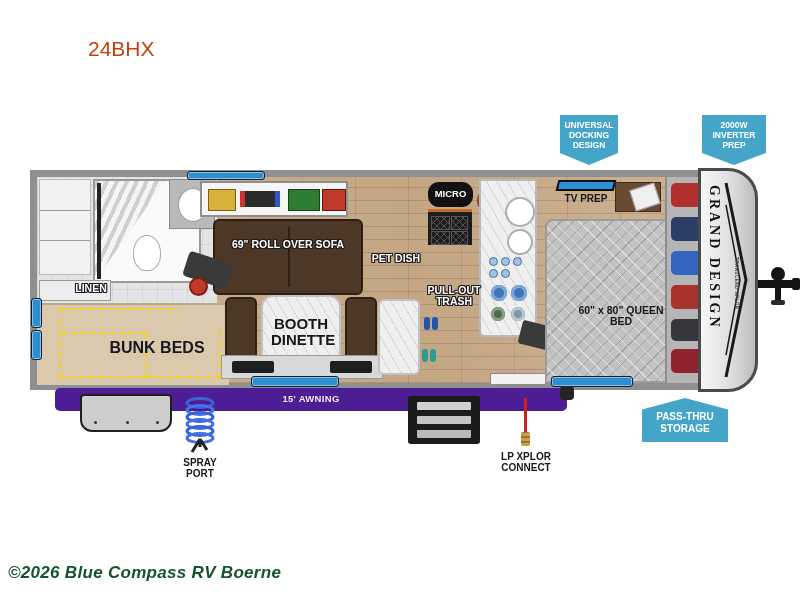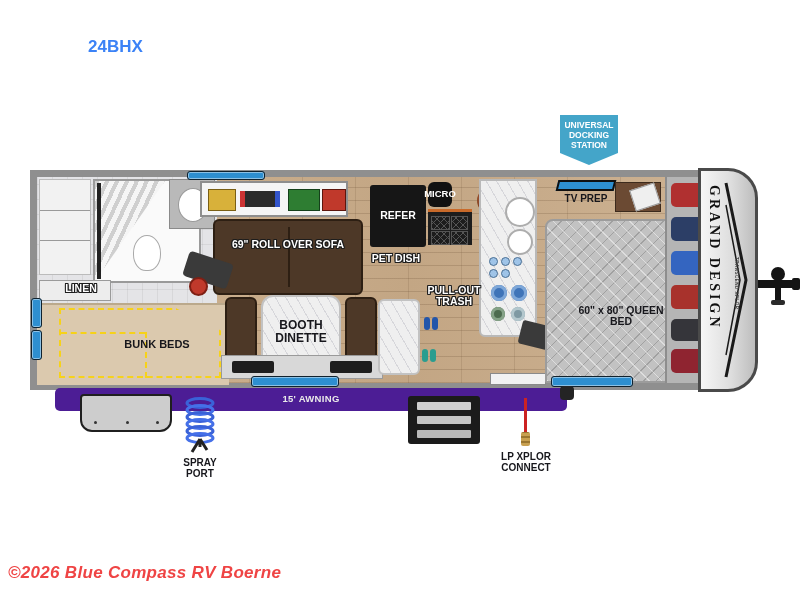--- a/index.html
+++ b/index.html
@@ -24,83 +24,81 @@
   .bath{background-color:#e4e4e7;background-image:
       repeating-linear-gradient(0deg, rgba(0,0,0,.06) 0 1px, transparent 1px 15px),
       repeating-linear-gradient(90deg, rgba(0,0,0,.06) 0 1px, transparent 1px 15px);}
   .quilt{background-color:#c2c2c2;background-image:
       repeating-linear-gradient(45deg, rgba(255,255,255,.45) 0 1px, transparent 1px 9px),
       repeating-linear-gradient(-45deg, rgba(110,110,110,.4) 0 1px, transparent 1px 9px);}
   .marble{background-color:#efefef;background-image:repeating-linear-gradient(60deg, rgba(150,150,165,.28) 0 1px, transparent 1px 9px);}
   .window{background:#2e8fd0;border:1px solid #10222e;border-radius:3px;box-shadow:inset 0 0 0 1px rgba(255,255,255,.45);}
   .dashY{border:2px dashed #f6d21a;}
   .shelfline{background:#9a9a9a;}
-  #footer{color:#ef4444;font-weight:bold;font-style:italic;font-size:17px;letter-spacing:.3px;}
+  #footer{color:#14532d;font-weight:bold;font-style:italic;font-size:17px;letter-spacing:.3px;}
   .brandtxt{writing-mode:vertical-rl;font-family:"Liberation Serif",serif;font-weight:bold;letter-spacing:3px;color:#101010;}
   .seriestxt{writing-mode:vertical-rl;font-size:4.5px;letter-spacing:.5px;color:#444;font-weight:bold;}
 </style>
 </head>
 <body>
 
 <div id="stage">
 
-  <div class="abs" style="left:88px;top:37px;font-size:17px;font-weight:700;color:#3b82f6;">24BHX</div>
-
-  <div class="abs callout pointer-down" style="left:560px;top:115px;width:58px;height:50px;font-size:8.5px;padding-top:5px;box-sizing:border-box;">UNIVERSAL DOCKING STATION</div>
+  <div class="abs" style="left:88px;top:37px;font-size:21px;font-weight:400;color:#c2410c;">24BHX</div>
+
+  <div class="abs callout pointer-down" style="left:560px;top:115px;width:58px;height:50px;font-size:8.5px;padding-top:5px;box-sizing:border-box;">UNIVERSAL DOCKING DESIGN</div>
+  <div class="abs callout pointer-down" style="left:702px;top:115px;width:64px;height:50px;font-size:8.5px;padding-top:5px;box-sizing:border-box;">2000W INVERTER PREP</div>
 
   <div id="trailer" class="abs">
 
     <div class="abs bath" style="left:0;top:0;width:180px;height:128px;">
       <div class="abs" style="left:2px;top:2px;width:50px;height:94px;background:#f2f2f2;border:1px solid #bbb;">
         <div class="abs shelfline" style="left:0;top:30px;width:100%;height:1px;"></div>
         <div class="abs shelfline" style="left:0;top:60px;width:100%;height:1px;"></div>
       </div>
       <div class="abs" style="left:56px;top:2px;width:108px;height:104px;background:#fafafa;border:2px solid #9a9a9a;box-sizing:border-box;">
         <div class="abs" style="left:0;top:0;width:70px;height:100px;clip-path:polygon(0 0,100% 0,0 100%);background:repeating-linear-gradient(115deg,#cfcfcf 0 4px,#f5f5f5 4px 9px);"></div>
         <div class="abs" style="left:2px;top:2px;width:4px;height:96px;background:#222;"></div>
       </div>
       <div class="abs" style="left:96px;top:58px;width:26px;height:34px;background:#fff;border:1px solid #a9a9a9;border-radius:50% 50% 46% 46%;"></div>
       <div class="abs" style="left:132px;top:2px;width:44px;height:48px;background:#b9b9b9;border:1px solid #8a8a8a;">
         <div class="abs" style="left:8px;top:8px;width:28px;height:32px;background:#fff;border:1px solid #999;border-radius:50%;"></div>
       </div>
       <div class="abs" style="left:2px;top:103px;width:72px;height:21px;background:#ededed;border:1px solid #9a9a9a;box-sizing:border-box;"></div>
-      <div class="abs lbl ow" style="left:12px;top:106px;width:64px;font-size:10.5px;">LINEN</div>
+      <div class="abs lbl ow" style="left:22px;top:106px;width:64px;font-size:10.5px;">LINEN</div>
     </div>
 
     <div class="abs" style="left:0;top:126px;width:192px;height:80px;background:#dbc9ae;border-top:2px solid #bba98c;"></div>
     <div class="abs dashY" style="left:22px;top:131px;width:162px;height:70px;box-sizing:border-box;clip-path:polygon(0 0,72% 0,100% 32%,100% 100%,0 100%);"></div>
     <div class="abs" style="left:108px;top:155px;width:2px;height:46px;border-left:2px dashed #f6d21a;"></div>
     <div class="abs" style="left:24px;top:155px;width:84px;height:2px;border-top:2px dashed #f6d21a;"></div>
-    <div class="abs lbl ob" style="left:70px;top:162px;width:100px;font-size:11px;">BUNK BEDS</div>
+    <div class="abs lbl ob" style="left:70px;top:162px;width:100px;font-size:16px;">BUNK BEDS</div>
 
     <div class="abs window" style="left:-6px;top:121px;width:9px;height:28px;"></div>
     <div class="abs window" style="left:-6px;top:153px;width:9px;height:28px;"></div>
 
     <div class="abs window" style="left:150px;top:-6px;width:76px;height:7px;"></div>
 
     <div class="abs" style="left:163px;top:4px;width:148px;height:36px;background:#f5f5f5;border:2px solid #8e8e8e;box-sizing:border-box;">
       <div class="abs" style="left:6px;top:6px;width:26px;height:20px;background:#d8b13a;border:1px solid #7a5f14;"></div>
       <div class="abs" style="left:38px;top:8px;width:30px;height:16px;background:#2b2b2b;border-left:5px solid #cc3333;border-right:5px solid #3355cc;"></div>
       <div class="abs" style="left:86px;top:6px;width:30px;height:20px;background:#2e7d32;border:1px solid #14401a;"></div>
       <div class="abs" style="left:120px;top:6px;width:22px;height:20px;background:#c0392b;border:1px solid #5e150c;"></div>
     </div>
 
     <div class="abs" style="left:176px;top:42px;width:150px;height:76px;background:#4d3827;border:2px solid #2d1f13;border-radius:6px;box-sizing:border-box;">
       <div class="abs" style="left:50%;top:6px;width:2px;height:60px;background:#2d1f13;"></div>
     </div>
     <div class="abs lbl ow" style="left:168px;top:62px;width:166px;font-size:10.5px;">69" ROLL OVER SOFA</div>
     <div class="abs" style="left:148px;top:80px;width:46px;height:26px;background:#3a3a3a;border-radius:4px;transform:rotate(18deg);"></div>
     <div class="abs" style="left:152px;top:100px;width:15px;height:15px;background:#c0392b;border-radius:50%;border:2px solid #7e1f14;"></div>
 
-    <div class="abs" style="left:333px;top:8px;width:56px;height:62px;background:#161616;border-radius:3px;display:flex;align-items:center;justify-content:center;">
-      <span class="lbl" style="color:#fff;font-size:10.5px;">REFER</span>
-    </div>
     <div class="abs lbl ow" style="left:326px;top:76px;width:66px;font-size:10.5px;">PET DISH</div>
 
-    <div class="abs" style="left:391px;top:5px;width:24px;height:25px;background:#111;border-radius:6px;display:flex;align-items:center;justify-content:center;">
+    <div class="abs" style="left:391px;top:5px;width:45px;height:25px;background:#111;border-radius:11px;display:flex;align-items:center;justify-content:center;">
       <span class="lbl" style="color:#fff;font-size:9.5px;">MICRO</span>
     </div>
     <div class="abs" style="left:391px;top:32px;width:44px;height:36px;background:#1d1d1d;border-top:3px solid #c96a2a;box-sizing:border-box;">
       <div class="abs" style="left:3px;top:4px;width:17px;height:12px;background:repeating-linear-gradient(45deg,#555 0 1px,transparent 1px 5px),repeating-linear-gradient(-45deg,#555 0 1px,transparent 1px 5px);border:1px solid #555;"></div>
       <div class="abs" style="left:23px;top:4px;width:15px;height:12px;background:repeating-linear-gradient(45deg,#555 0 1px,transparent 1px 5px),repeating-linear-gradient(-45deg,#555 0 1px,transparent 1px 5px);border:1px solid #555;"></div>
       <div class="abs" style="left:3px;top:19px;width:17px;height:12px;background:repeating-linear-gradient(45deg,#555 0 1px,transparent 1px 5px),repeating-linear-gradient(-45deg,#555 0 1px,transparent 1px 5px);border:1px solid #555;"></div>
       <div class="abs" style="left:23px;top:19px;width:15px;height:12px;background:repeating-linear-gradient(45deg,#555 0 1px,transparent 1px 5px),repeating-linear-gradient(-45deg,#555 0 1px,transparent 1px 5px);border:1px solid #555;"></div>
     </div>
     <div class="abs" style="left:440px;top:10px;width:27px;height:27px;background:radial-gradient(circle at 45% 40%,#b06038 30%,#6e3218 75%);border-radius:50%;"></div>
 
@@ -114,21 +112,21 @@
       <div class="abs" style="left:20px;top:88px;width:7px;height:7px;background:#9fc4e8;border-radius:50%;border:1px solid #4a6f94;"></div>
       <div class="abs" style="left:10px;top:104px;width:16px;height:16px;background:#3f74b8;border-radius:50%;box-shadow:inset 0 0 0 3px #7ea7d8;"></div>
       <div class="abs" style="left:30px;top:104px;width:16px;height:16px;background:#3f74b8;border-radius:50%;box-shadow:inset 0 0 0 3px #7ea7d8;"></div>
       <div class="abs" style="left:10px;top:126px;width:14px;height:14px;background:#4d6b4f;border-radius:50%;box-shadow:inset 0 0 0 3px #85a287;"></div>
       <div class="abs" style="left:30px;top:126px;width:14px;height:14px;background:#7e99a3;border-radius:50%;box-shadow:inset 0 0 0 3px #b3c7cd;"></div>
     </div>
     <div class="abs lbl ow" style="left:386px;top:108px;width:62px;font-size:10.5px;">PULL-OUT TRASH</div>
 
     <div class="abs" style="left:188px;top:120px;width:32px;height:76px;background:#4d3827;border:2px solid #2d1f13;border-radius:6px 6px 0 0;box-sizing:border-box;"></div>
     <div class="abs marble" style="left:224px;top:118px;width:80px;height:74px;border:2px solid #c2c2c2;border-radius:12px;box-sizing:border-box;display:flex;align-items:center;justify-content:center;">
-      <span class="lbl ob" style="font-size:12px;width:60px;text-align:center;">BOOTH DINETTE</span>
+      <span class="lbl ob" style="font-size:15px;width:60px;text-align:center;">BOOTH DINETTE</span>
     </div>
     <div class="abs" style="left:308px;top:120px;width:32px;height:76px;background:#4d3827;border:2px solid #2d1f13;border-radius:6px 6px 0 0;box-sizing:border-box;"></div>
     <div class="abs" style="left:184px;top:178px;width:162px;height:24px;background:#d8d8d8;border:1px solid #9a9a9a;box-sizing:border-box;">
       <div class="abs" style="left:10px;top:5px;width:42px;height:12px;background:#1e1e1e;border-radius:2px;"></div>
       <div class="abs" style="left:108px;top:5px;width:42px;height:12px;background:#1e1e1e;border-radius:2px;"></div>
     </div>
     <div class="abs window" style="left:214px;top:199px;width:86px;height:9px;"></div>
 
     <div class="abs marble" style="left:341px;top:122px;width:42px;height:76px;border:2px solid #c2c2c2;border-radius:6px;box-sizing:border-box;"></div>
     <div class="abs" style="left:387px;top:140px;width:6px;height:13px;background:#2255aa;border-radius:3px;"></div>
@@ -199,15 +197,16 @@
   <div class="abs" style="left:408px;top:396px;width:72px;height:48px;background:#1b1b1b;border-radius:3px;">
     <div class="abs" style="left:9px;top:6px;width:54px;height:8px;background:#cfcfcf;border-radius:1px;"></div>
     <div class="abs" style="left:9px;top:20px;width:54px;height:8px;background:#c4c4c4;border-radius:1px;"></div>
     <div class="abs" style="left:9px;top:34px;width:54px;height:8px;background:#bababa;border-radius:1px;"></div>
   </div>
 
   <div class="abs" style="left:524px;top:398px;width:3px;height:36px;background:#cc2222;"></div>
   <div class="abs" style="left:521px;top:432px;width:9px;height:14px;background:repeating-linear-gradient(0deg,#c8a050 0 3px,#9a7630 3px 5px);border-radius:2px;"></div>
   <div class="abs lbl ob" style="left:492px;top:452px;width:68px;font-size:10px;">LP XPLOR CONNECT</div>
 
+  <div class="abs callout pointer-up" style="left:642px;top:398px;width:86px;height:44px;font-size:10px;padding-top:13px;box-sizing:border-box;">PASS-THRU STORAGE</div>
 
   <div id="footer" class="abs" style="left:8px;top:563px;">©2026 Blue Compass RV Boerne</div>
 </div>
 
 </body></html>

